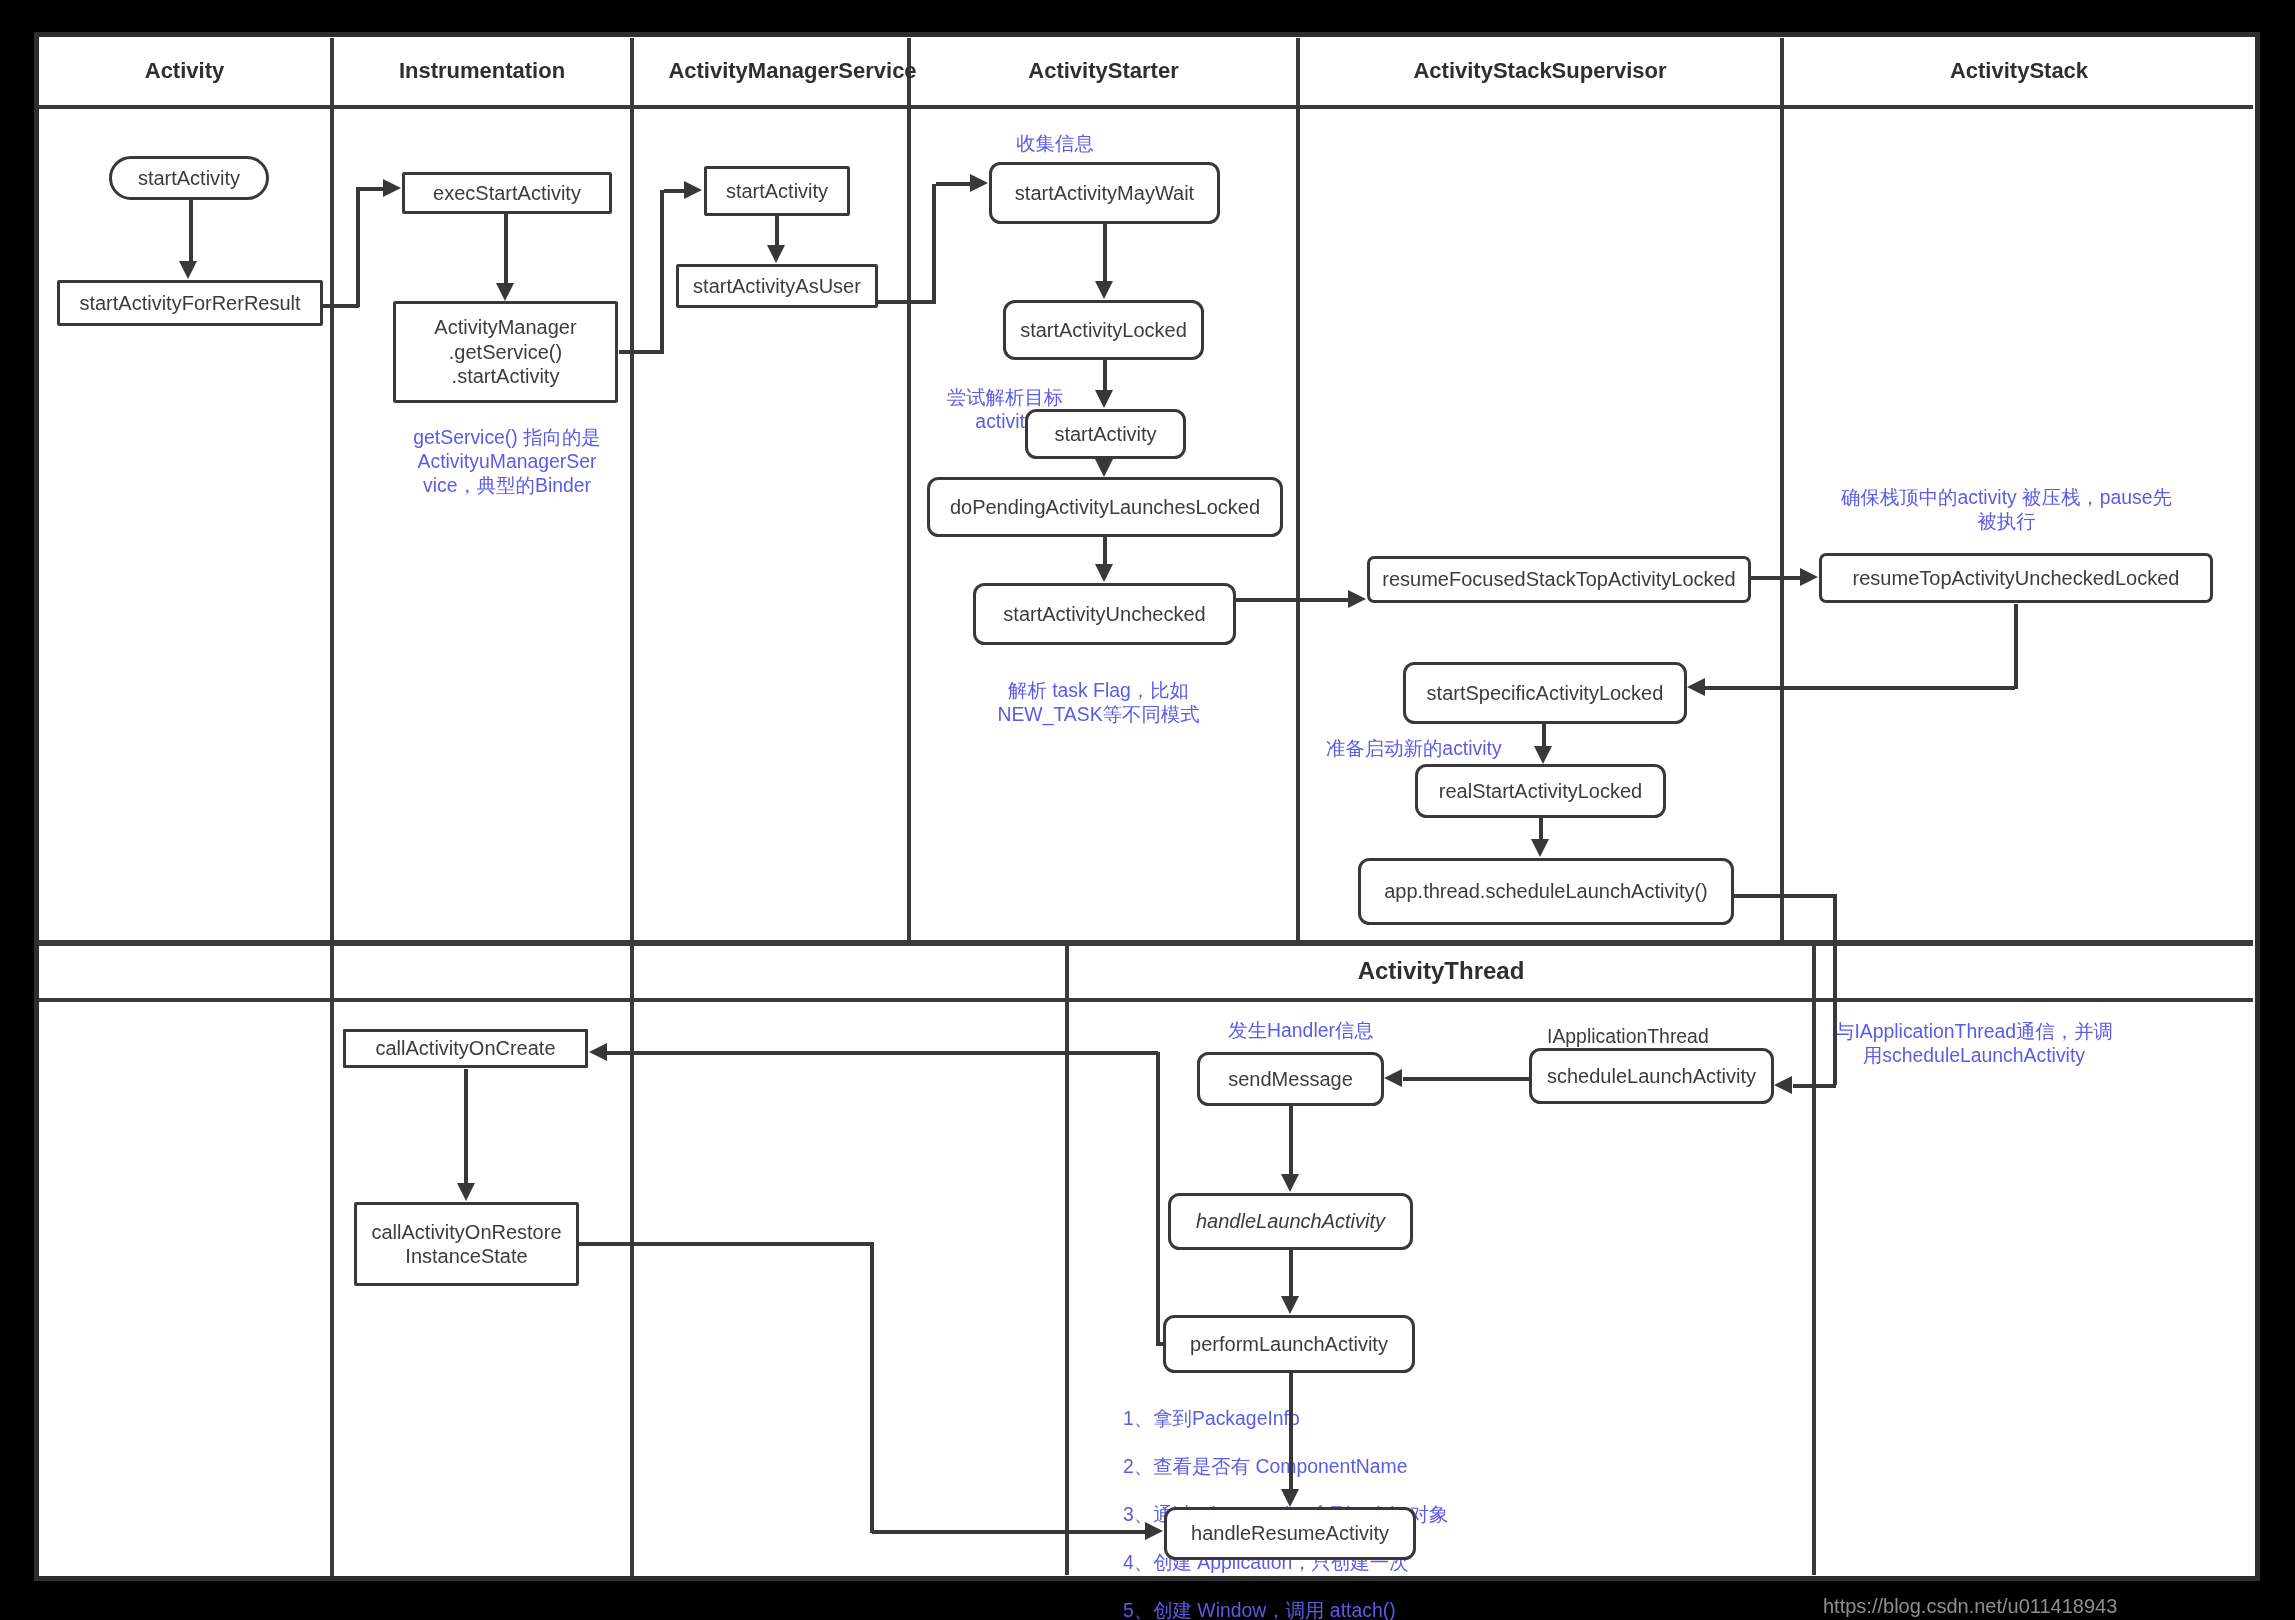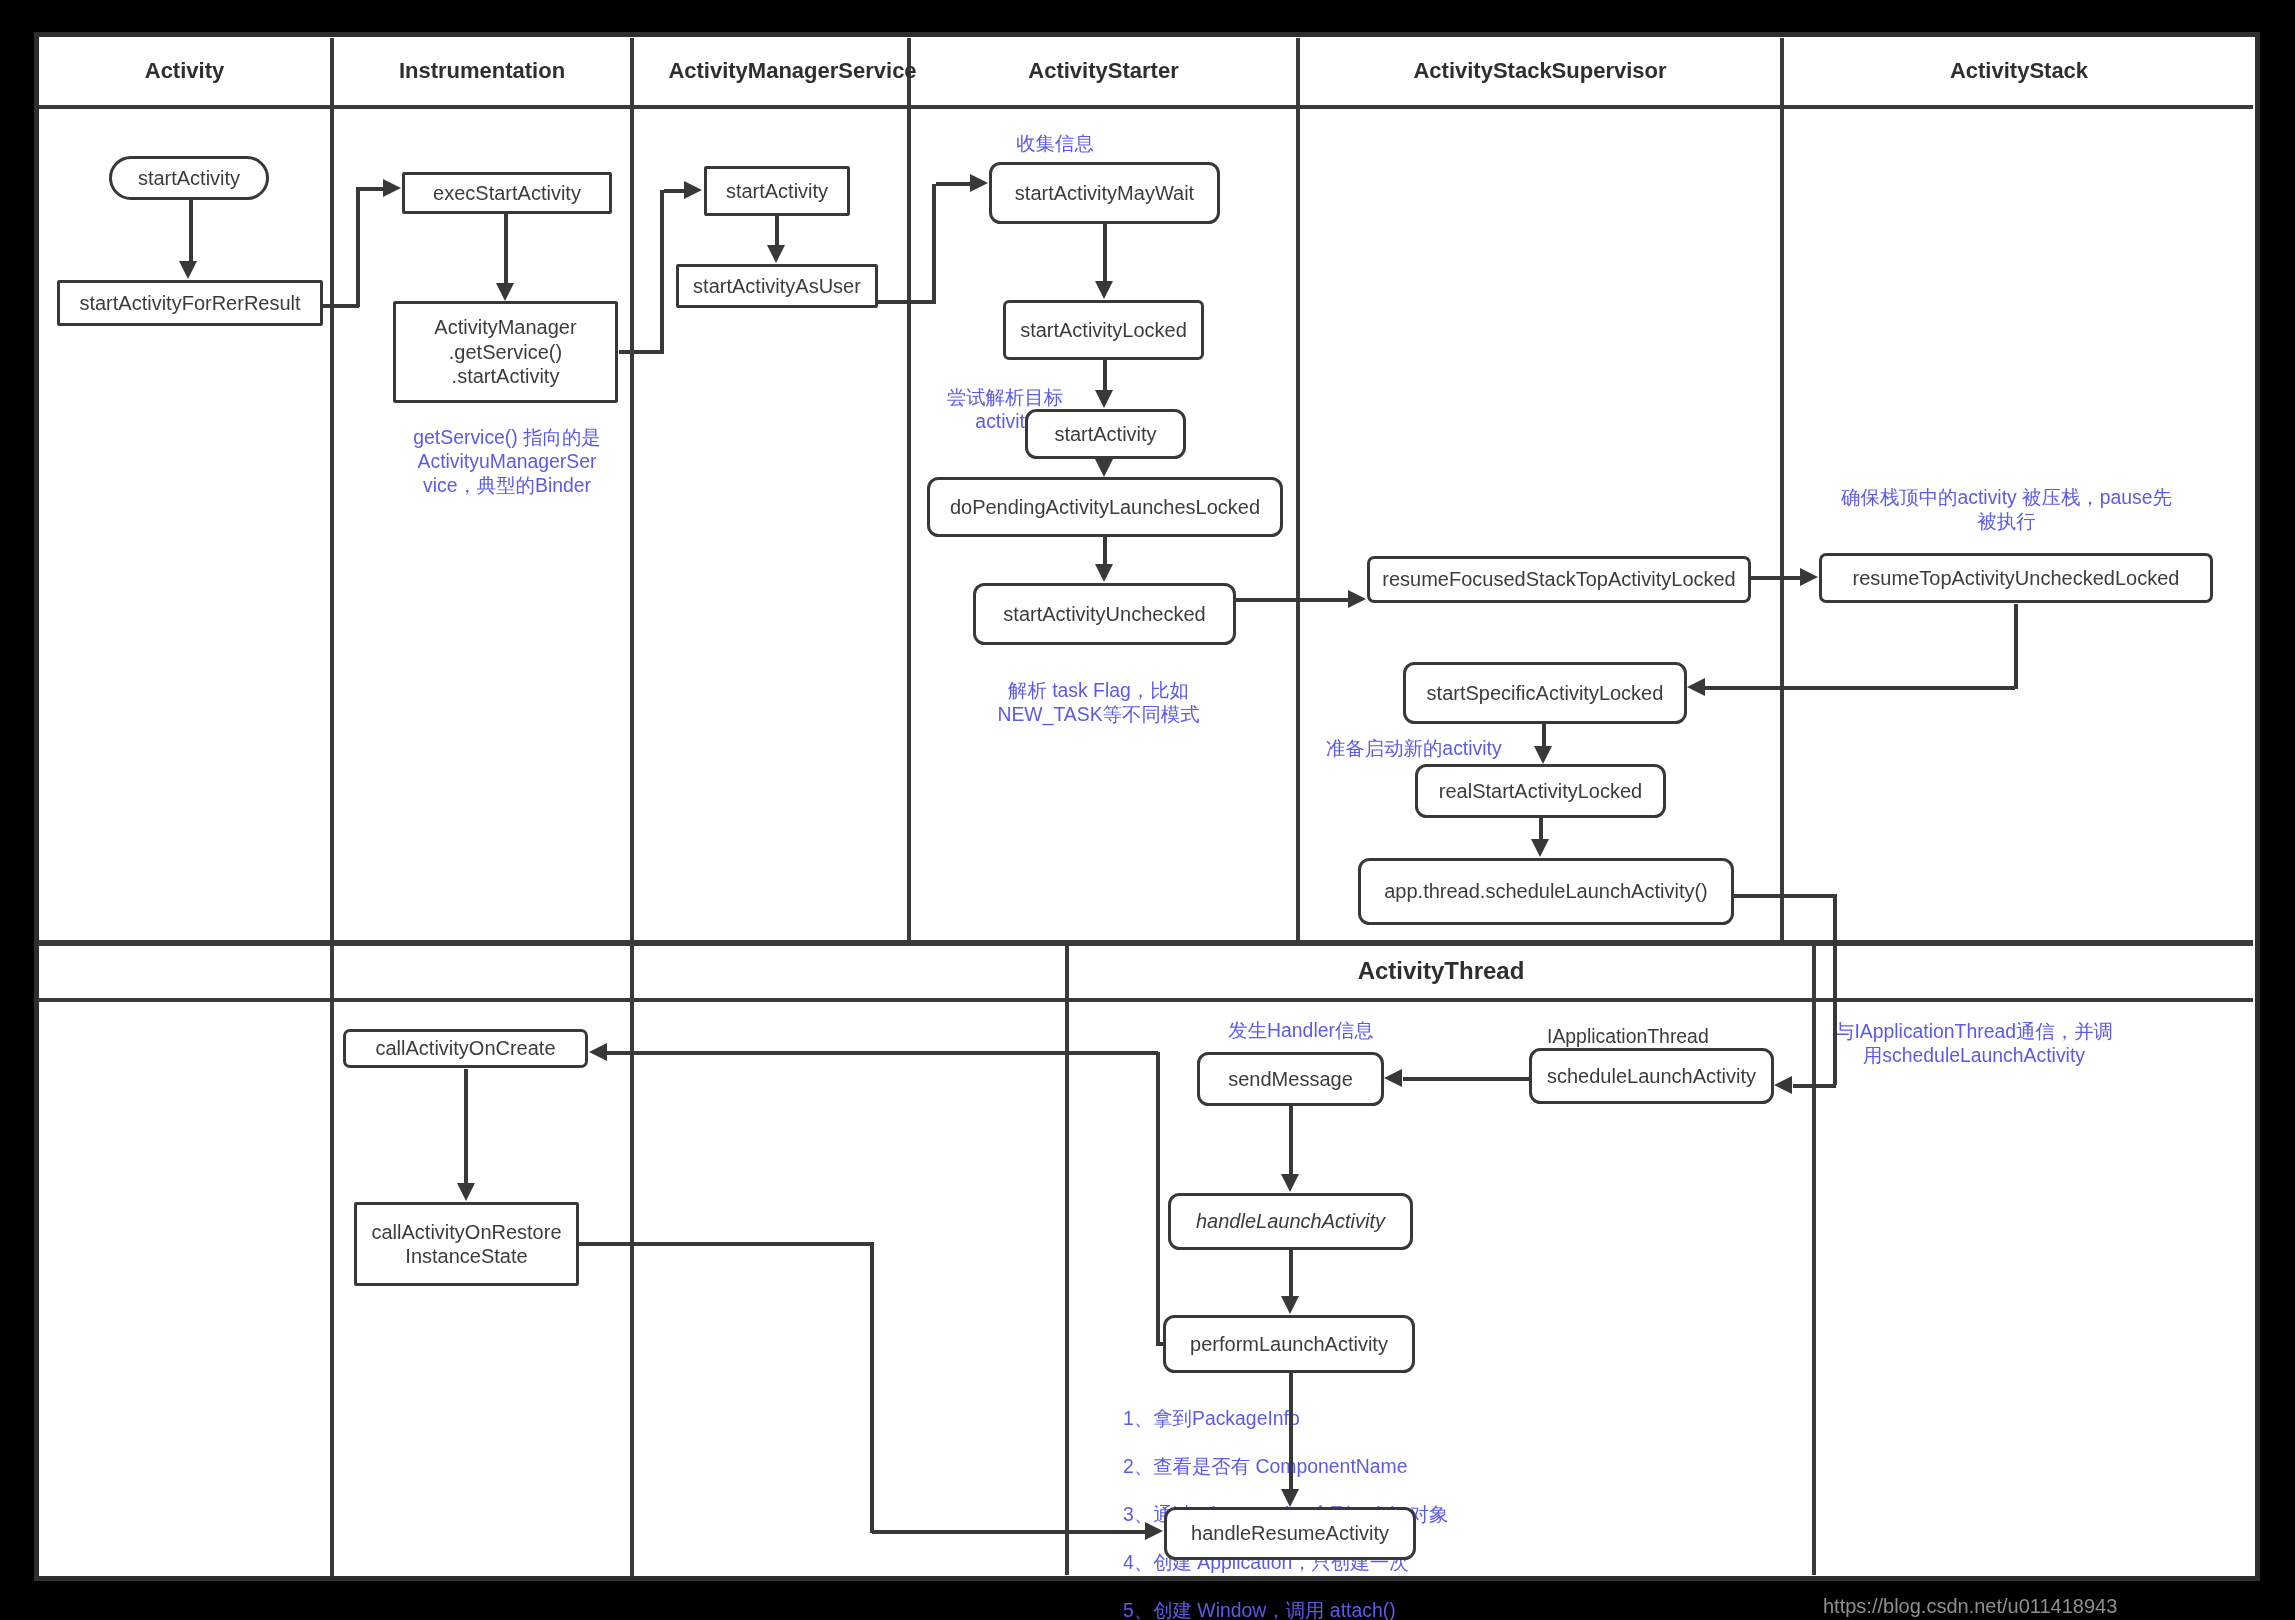--- a/index.html
+++ b/index.html
@@ -52,32 +52,32 @@
 
   <div class="box" style="left:109px;top:156px;width:160px;height:44px;border-radius:22px;">startActivity</div>
   <div class="box" style="left:57px;top:280px;width:266px;height:46px;border-radius:2.2px;">startActivityForRerResult</div>
   <div class="box" style="left:402px;top:172px;width:210px;height:42px;border-radius:2.2px;">execStartActivity</div>
   <div class="box" style="left:393px;top:301px;width:225px;height:102px;border-radius:2.2px;">ActivityManager
 .getService()
 .startActivity</div>
   <div class="box" style="left:704px;top:166px;width:146px;height:50px;border-radius:2.2px;">startActivity</div>
   <div class="box" style="left:676px;top:264px;width:202px;height:44px;border-radius:2.2px;">startActivityAsUser</div>
   <div class="box" style="left:989px;top:162px;width:231px;height:62px;border-radius:11.5px;">startActivityMayWait</div>
-  <div class="box" style="left:1003px;top:300px;width:201px;height:60px;border-radius:6px;">startActivityLocked</div>
+  <div class="box" style="left:1003px;top:300px;width:201px;height:60px;border-radius:12px;">startActivityLocked</div>
   <div class="box" style="left:1025px;top:409px;width:161px;height:50px;border-radius:11.5px;">startActivity</div>
   <div class="box" style="left:973px;top:583px;width:263px;height:62px;border-radius:11.5px;">startActivityUnchecked</div>
   <div class="box" style="left:927px;top:477px;width:356px;height:60px;border-radius:11.5px;">doPendingActivityLaunchesLocked</div>
   <div class="box" style="left:1819px;top:553px;width:394px;height:50px;border-radius:7.2px;">resumeTopActivityUncheckedLocked</div>
   <div class="box" style="left:1367px;top:556px;width:384px;height:47px;border-radius:7.2px;">resumeFocusedStackTopActivityLocked</div>
   <div class="box" style="left:1403px;top:662px;width:284px;height:62px;border-radius:11.5px;">startSpecificActivityLocked</div>
   <div class="box" style="left:1415px;top:764px;width:251px;height:54px;border-radius:11.5px;">realStartActivityLocked</div>
   <div class="box" style="left:1358px;top:858px;width:376px;height:67px;border-radius:11.5px;">app.thread.scheduleLaunchActivity()</div>
   <div class="box" style="left:1197px;top:1052px;width:187px;height:54px;border-radius:11.5px;">sendMessage</div>
   <div class="box" style="left:1529px;top:1048px;width:245px;height:56px;border-radius:11.5px;">scheduleLaunchActivity</div>
-  <div class="box" style="left:343px;top:1029px;width:245px;height:39px;border-radius:7px;">callActivityOnCreate</div>
+  <div class="box" style="left:343px;top:1029px;width:245px;height:39px;border-radius:1px;">callActivityOnCreate</div>
   <div class="box" style="left:354px;top:1202px;width:225px;height:84px;border-radius:2.2px;">callActivityOnRestore
 InstanceState</div>
   <div class="box" style="left:1168px;top:1193px;width:245px;height:57px;border-radius:11.5px;font-style:italic;">handleLaunchActivity</div>
   <div class="box" style="left:1163px;top:1315px;width:252px;height:58px;border-radius:11.5px;">performLaunchActivity</div>
   <div class="box" style="left:1164px;top:1507px;width:252px;height:53px;border-radius:11.5px;">handleResumeActivity</div>
 
   <div class="note" style="left:392px;top:425px;width:230px;">getService() 指向的是
 ActivityuManagerSer
 vice，典型的Binder</div>
   <div class="note" style="left:1005px;top:131px;width:100px;">收集信息</div>

